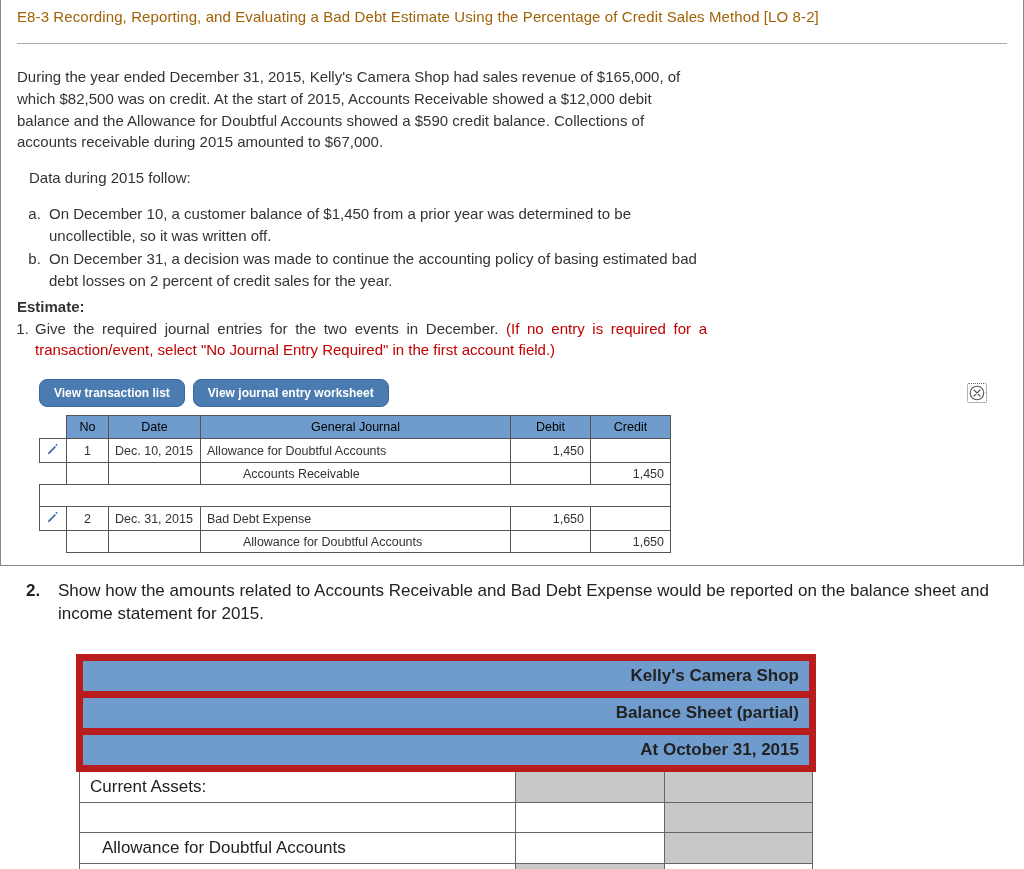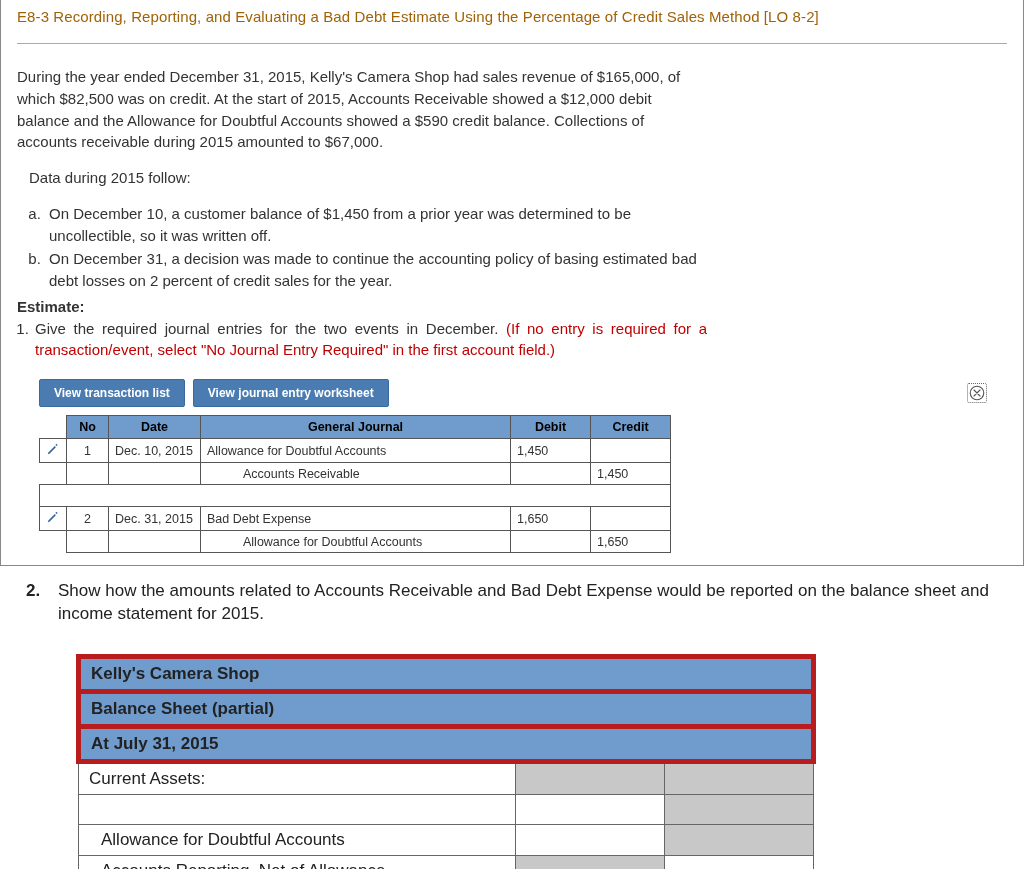--- a/index.html
+++ b/index.html
@@ -9,51 +9,51 @@
   .problem-body { font-size: 15px; line-height: 1.45; max-width: 690px; }
   .problem-body p { margin-bottom: 14px; }
   .data-follow { padding-left: 12px; margin-bottom: 12px;}
   ol.events { list-style: lower-alpha; padding-left: 28px; margin-bottom: 4px;}
   ol.events li { margin-bottom: 2px; padding-left: 4px;}
   .required-label { font-weight: bold; }
   ol.req { list-style: decimal; padding-left: 16px; margin-top: 0;}
   ol.req li { text-align: justify; padding-left: 2px;}
   .red { color: #c00000; }
   .button-row { margin: 18px 0 8px 22px; display: flex; align-items: center; gap: 8px; }
-  .tab-btn { background: #4a7cb1; color: #fff; font-size: 12px; font-weight: bold; padding: 6px 14px; border: 1px solid #3a6a9d; border-radius: 2px; cursor: pointer; }
+  .tab-btn { background: #4a7cb1; color: #fff; font-size: 12px; font-weight: bold; padding: 6px 14px; border: 1px solid #3a6a9d; border-radius: 8px; cursor: pointer; }
   .close-circle { margin-left: auto; margin-right: 20px; width: 20px; height: 20px; border: 1.5px dotted #666; display:flex; align-items:center; justify-content:center; border-radius:2px; font-size: 14px; color:#555; cursor:pointer;}
   .close-circle svg{display:block}
 
   
   .jrnl-wrap { margin-left: 22px; }
   table.journal { border-collapse: collapse; font-size: 12.5px; }
-  table.journal th { background: #6f9ccc; color: #000; font-weight: bold; text-align: center; border: 1px solid #555; padding: 4px 8px; }
+  table.journal th { background: #6f9ccc; color: #000; font-weight: normal; text-align: center; border: 1px solid #555; padding: 4px 8px; }
   table.journal td { border: 1px solid #555; padding: 3px 6px; height: 22px; background:#fff;}
-  table.journal td.num { text-align: left; }
+  table.journal td.num { text-align: right; }
   table.journal td.center { text-align: center; }
   table.journal td.indent { padding-left: 42px; }
   .edit-icon { display:inline-flex; width:14px; height:14px; cursor:pointer;}
   .edit-icon svg{width:14px;height:14px;}
   .spacer-row td { height: 6px; border:none; padding:0; background:transparent;}
 
   col.c-edit{width:26px}
   col.c-no{width:42px}
   col.c-date{width:92px}
   col.c-gj{width:310px}
   col.c-db{width:80px}
   col.c-cr{width:80px}
 
   
   .part2 { padding: 14px 12px 10px 26px; font-size: 17px; color: #222;}
   .part2-lead { display:flex; gap:6px; max-width: 980px; line-height:1.35;}
   .part2-num { font-weight: bold; min-width: 26px;}
   .bs-wrap { margin: 28px 0 0 50px; }
   table.balance { border-collapse: collapse; width: 740px; font-size: 17px;}
   table.balance td { border: 1px solid #666; padding: 5px 10px; height: 30px;}
-  table.balance .hdrrow td { background: #6f9ccc; text-align:left; font-weight:bold; border:5px solid #b91c1c;}
+  table.balance .hdrrow td { background: #6f9ccc; text-align:right; font-weight:bold; border:7px solid #b91c1c;}
   table.balance .label-col { width: 440px; }
   table.balance .amt-col { width: 150px; background:#fff;}
   table.balance td.input { background:#fff; }
   table.balance td.grey { background:#c8c8c8;}
 </style>
 </head>
 <body>
 
 <div class="section1">
   <div class="title-bar">E8-3 Recording, Reporting, and Evaluating a Bad Debt Estimate Using the Percentage of Credit Sales Method [LO 8-2]</div>
@@ -160,21 +160,21 @@
   <div class="bs-wrap">
     <table class="balance">
       <tbody>
           <tr class="hdrrow">
             <td colspan="3">Kelly's Camera Shop</td>
           </tr>
       <tr class="hdrrow">
             <td colspan="3">Balance Sheet (partial)</td>
           </tr>
       <tr class="hdrrow">
-            <td colspan="3">At July 31, 2015</td>
+            <td colspan="3">At October 31, 2015</td>
           </tr>
       <tr>
         <td class="label-col">Current Assets:</td>
         <td class="amt-col grey"></td>
         <td class="amt-col grey"></td>
       </tr>
       <tr>
         <td class="label-col input"></td>
         <td class="amt-col input"></td>
         <td class="amt-col grey"></td>

